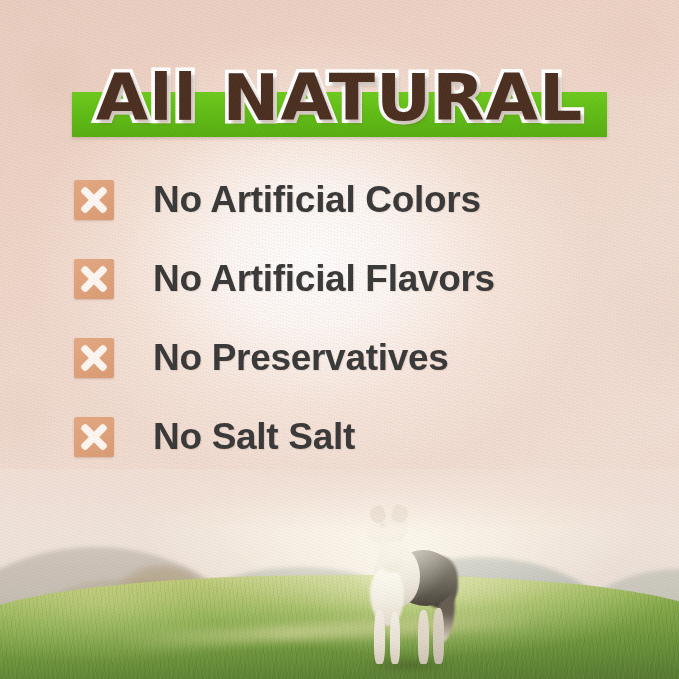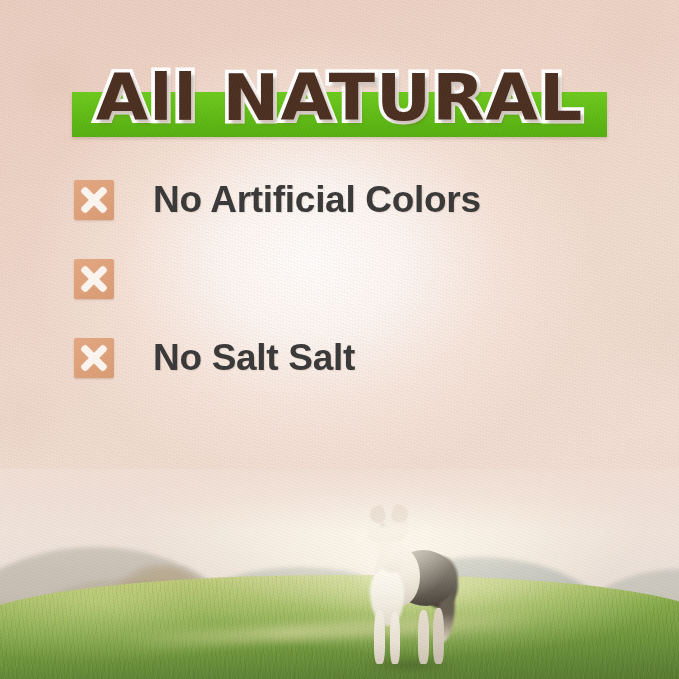--- a/index.html
+++ b/index.html
@@ -362,23 +362,28 @@
     <div class="headline">All NATURAL</div>
   </div>
 
   <div class="claims">
 
     <div class="claim-row">
       <div class="xbox"></div>
       <div class="claim-label">No Artificial Colors</div>
     </div>
 
-
     <div class="claim-row">
       <div class="xbox"></div>
+      <div class="claim-label">No Artificial Flavors</div>
+    </div>
+
+    <div class="claim-row">
+      <div class="xbox"></div>
+      <div class="claim-label">No Preservatives</div>
     </div>
 
     <div class="claim-row">
       <div class="xbox"></div>
       <div class="claim-label">No Salt Salt</div>
     </div>
 
   </div>
 
   <div class="photo">

